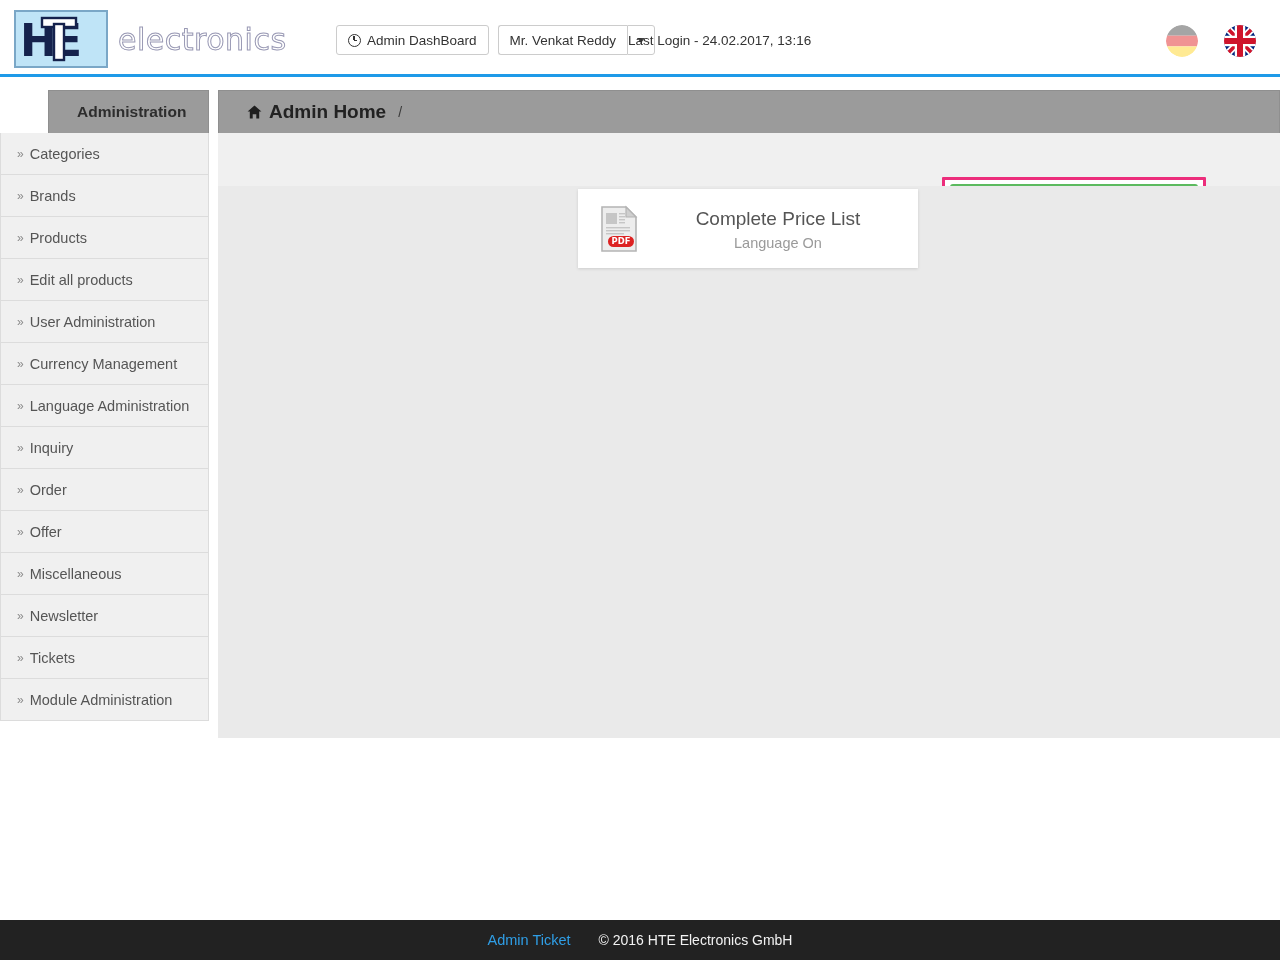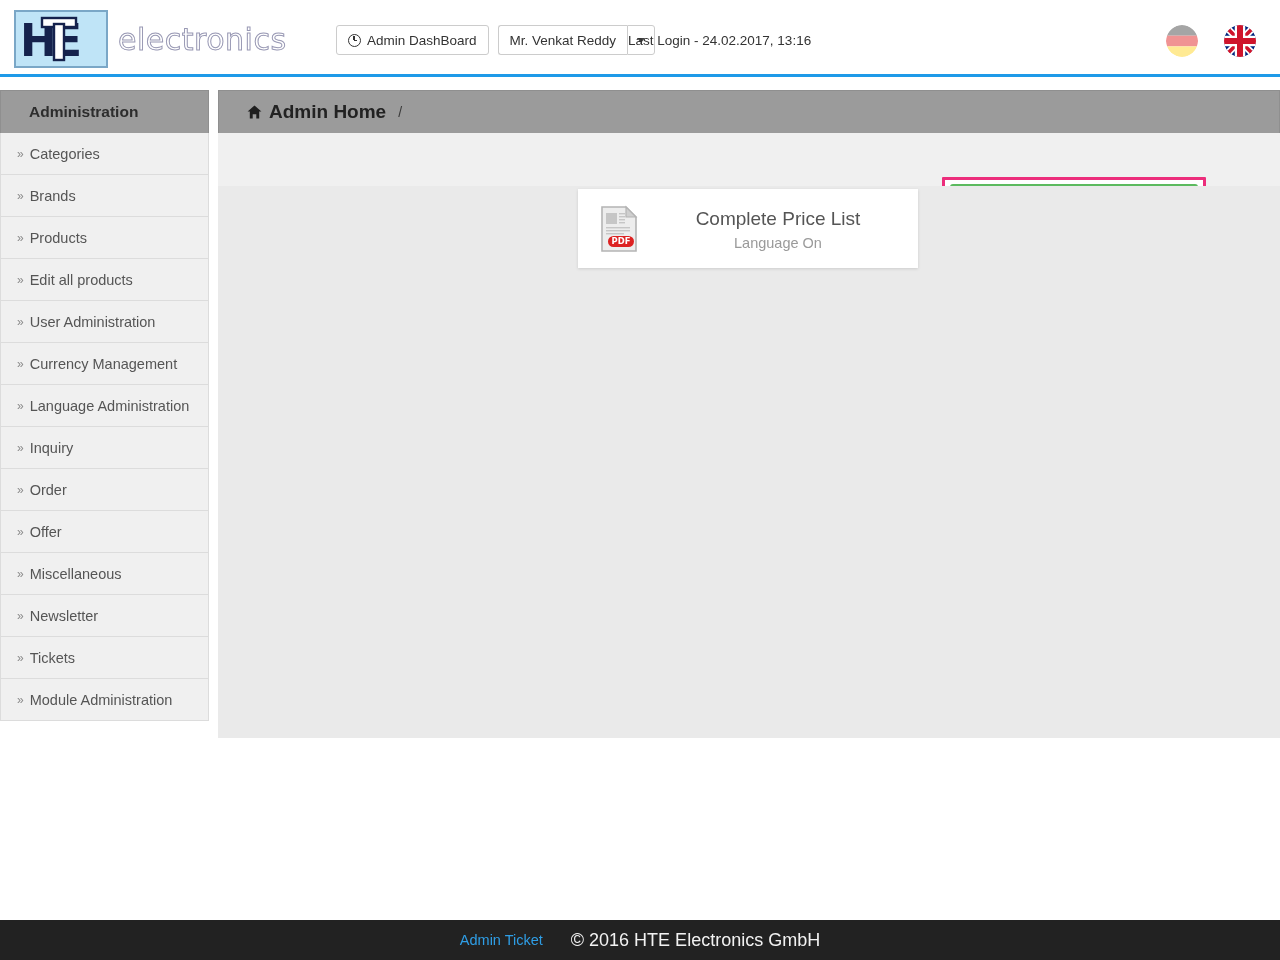--- a/index.html
+++ b/index.html
@@ -85,21 +85,21 @@
   .flag { width: 32px; height: 32px; border-radius: 50%; overflow: hidden; position: relative; display:block; }
   .flag svg { display: block; }
   .flag-de { opacity: .42; }
 
   
   .sidebar { position: absolute; left: 0; top: 90px; width: 209px; }
   .sidebar-title {
     height: 43px; background: #9b9b9b;
     display: flex; align-items: center; padding-left: 28px;
     font-size: 15.5px; font-weight: bold; color: #2d2d2d;
-    border: 1px solid #8f8f8f; border-bottom: none;
+    border: 1px solid #8f8f8f; border-bottom: none; margin-left: 48px;
   }
   .side-item {
     height: 42px; background: #f0f0f0;
     border: 1px solid #dcdcdc; border-top: none;
     display: flex; align-items: center; padding-left: 16px;
     font-size: 14.5px; color: #555;
   }
   .side-item .chev { color: #8b8b8b; font-size: 12px; margin-right: 6px; }
 
   
@@ -154,21 +154,21 @@
   .card-title { font-size: 19px; color: #555; line-height: 1.35; }
   .card-sub { font-size: 14.5px; color: #9a9a9a; margin-top: 3px; }
 
   
   .footer {
     position: absolute; left: 0; top: 920px; width: 1280px; height: 40px;
     background: #222222;
     display: flex; align-items: center; justify-content: center; gap: 28px;
   }
   .footer-link { color: #2f9ee6; font-size: 14.5px; }
-  .footer-copy { color: #f2f2f2; font-size: 18px; }
+  .footer-copy { color: #f2f2f2; font-size: 14px; }
 </style>
 </head>
 <body>
 
 <div id="app">
 
   <div class="header">
 
     <div class="logo-wrap">
       <span class="logo-box">

